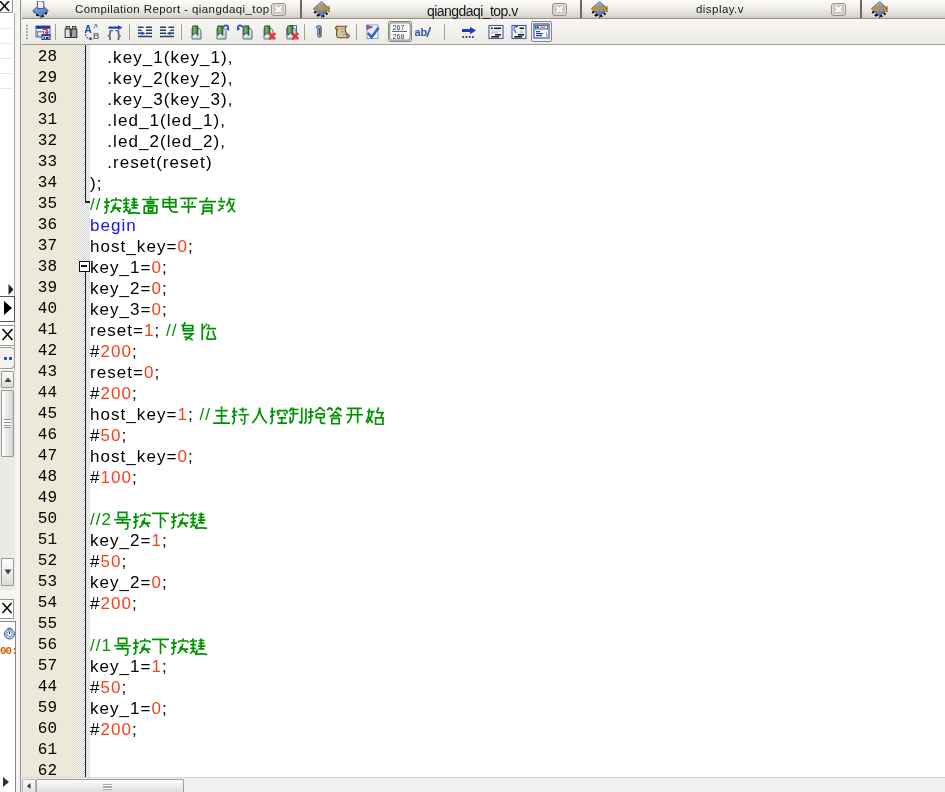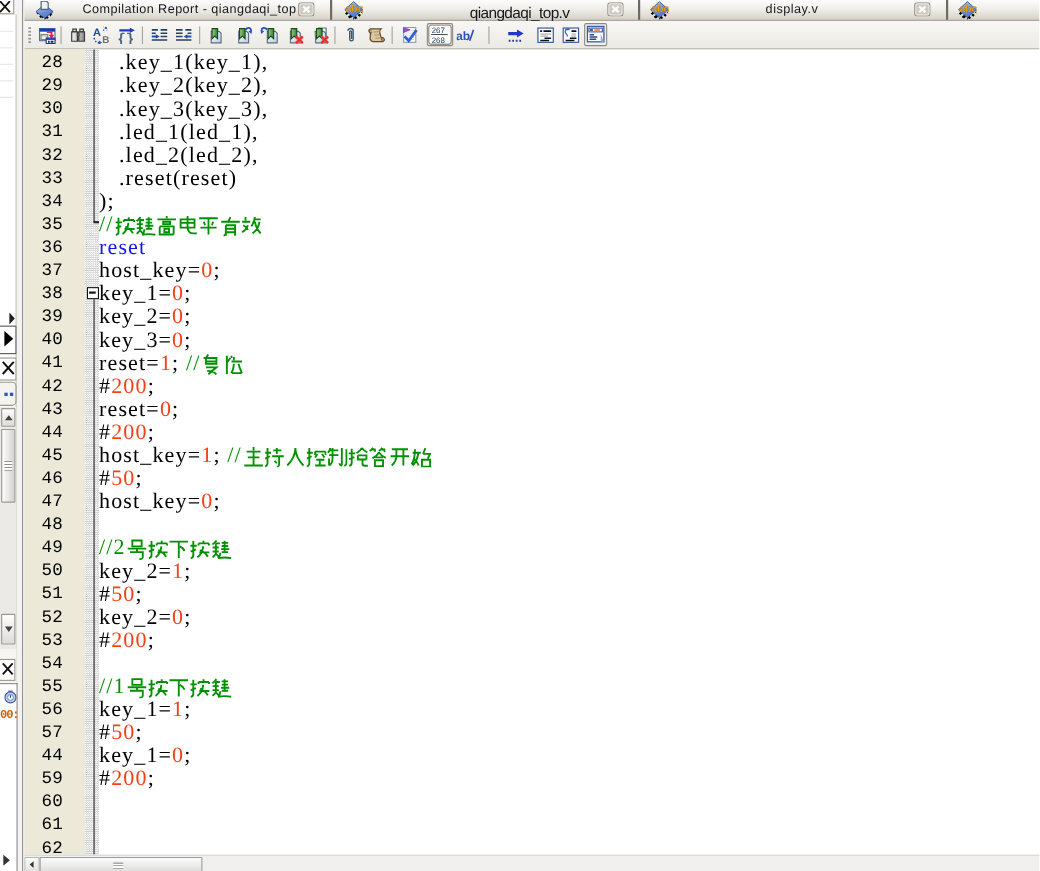--- a/index.html
+++ b/index.html
@@ -27,22 +27,22 @@
 .tsep{position:absolute;top:5px;width:1px;height:16px;background:#a5a29a}
 
 #editor{position:absolute;left:22px;top:45px;width:923px;height:732px;background:#fff}
 #gutter{position:absolute;left:0;top:0;width:55px;height:732px;background:#ece9d8}
 #fold{position:absolute;left:55px;top:0;width:13px;height:732px;
  background:repeating-conic-gradient(#ffffff 0% 25%,#cfcfcf 0% 50%) 0 0/2px 2px}
 #nums{position:absolute;left:0;top:1.5px;width:35px;text-align:right;
  font-family:"Liberation Mono",monospace;font-size:16px;line-height:21px;color:#000}
 .ln{height:21px}
 #code{position:absolute;left:68px;top:1.5px;width:855px}
-.cl{height:21px;white-space:pre;font-family:Liberation Serif, serif;
- font-size:20px;line-height:21px;letter-spacing:1.05px;color:#000}
+.cl{height:21px;white-space:pre;font-family:Liberation Sans, sans-serif;
+ font-size:17px;line-height:21px;letter-spacing:1.05px;color:#000}
 .cl .n{color:#f84018}
 .cl .k{color:#1414f0}
 .cl .c{color:#009100}
 .cj{vertical-align:top;margin-right:-0.95px}
 
 .fline{position:absolute;width:1.6px;background:#222}
 .fbox{position:absolute;width:11px;height:11px;background:#fff;border:1.4px solid #111}
 .fbox::after{content:"";position:absolute;left:1px;top:3.3px;width:6.4px;height:1.5px;background:#111}
 
 #hscroll{position:absolute;left:22px;top:777px;width:923px;height:15px;background:#f1f0ee;border-top:1px solid #d8d7d4}
@@ -428,21 +428,21 @@
             <path d="M9 0v2M1 3h16M6 5h6v2H6zM3 9h12v7M3 9v7h12M7 11h4v3H7z" stroke="#009100" stroke-width="1.6" fill="none"></path>
           </svg><svg class="cj" width="20" height="21" viewBox="-0.6 -2.2 18.2 19.9">
             <path d="M9 0v9M3 3h12v7H3zM3 6h12M3 10V3M15 3v7M9 9c0 4 2 6 5 6h3" stroke="#009100" stroke-width="1.6" fill="none"></path>
           </svg><svg class="cj" width="20" height="21" viewBox="-0.6 -2.2 18.2 19.9">
             <path d="M1 2h16M5 5l1 3M13 5l-1 3M9 2v14M2 10h14" stroke="#009100" stroke-width="1.6" fill="none"></path>
           </svg><svg class="cj" width="20" height="21" viewBox="-0.6 -2.2 18.2 19.9">
             <path d="M1 5h16M9 1 7 5M5 8h8v9M5 8v9M5 11h8M5 14h8M5 14c0 2-1 3-2 3" stroke="#009100" stroke-width="1.6" fill="none"></path>
           </svg><svg class="cj" width="20" height="21" viewBox="-0.6 -2.2 18.2 19.9">
             <path d="M4 1v3M1 5h7M2 8c2 1 3 2 4 4M6 8c-1 3-3 5-5 6M12 1c0 4-2 6-3 8M11 3h6M12 5c1 5 3 8 5 10M16 5c-1 6-3 8-6 10" stroke="#009100" stroke-width="1.6" fill="none"></path>
           </svg></div>
-<div class="cl"><span class="k">reset</span></div>
+<div class="cl"><span class="k">begin</span></div>
 <div class="cl"><span class="t">host_key=</span><span class="n">0</span><span class="t">;</span></div>
 <div class="cl"><span class="t">key_1=</span><span class="n">0</span><span class="t">;</span></div>
 <div class="cl"><span class="t">key_2=</span><span class="n">0</span><span class="t">;</span></div>
 <div class="cl"><span class="t">key_3=</span><span class="n">0</span><span class="t">;</span></div>
 <div class="cl"><span class="t">reset=</span><span class="n">1</span><span class="t">; </span><span class="c">//</span><svg class="cj" width="20" height="21" viewBox="-0.6 -2.2 18.2 19.9">
             <path d="M6 0 4 3M2 3h11v5H4V3M4 6h9M4 11h9l-7 6M5 14c3 0 6 1 8 3" stroke="#009100" stroke-width="1.6" fill="none"></path>
           </svg><svg class="cj" width="20" height="21" viewBox="-0.6 -2.2 18.2 19.9">
             <path d="M4 1v16M7 3 4 7M10 2v3M8 1v2M8 6h9M10 8c0 4-1 6-2 8M14 8c1 4 2 6 3 8M8 16h9" stroke="#009100" stroke-width="1.6" fill="none"></path>
           </svg></div>
 <div class="cl"><span class="t">#</span><span class="n">200</span><span class="t">;</span></div>
@@ -462,20 +462,21 @@
             <path d="M3.5 1.5v12.5M1 5.5h5.5M1.2 10.5l4.6-1.8M3.5 14c0 1.5-1 2-2.2 2.4M12.3 0.8C11.3 2.6 9.6 4.2 7.6 5.4M12.3 0.8c1 1.6 2.7 3 4.7 3.8M8.8 7.2h7.4v3.6M8.8 7.2v3.6h7.4M12.8 11.6v2.6c0 1.4.7 2 2.2 2h2.4" stroke="#009100" stroke-width="1.6" fill="none"></path>
           </svg><svg class="cj" width="20" height="21" viewBox="-0.6 -2.2 18.2 19.9">
             <path d="M3.8 0.6C3 1.8 2 2.8 1 3.5M3.2 2.2h3M5 2.8l1 1.4M11.8 0.6c-.8 1.2-1.8 2.2-2.8 2.9M11.2 2.2h3.2M13.3 2.8l1 1.4M9 4.8C7.8 6.8 5.8 8.6 3.4 9.8M9 4.8c1.4 2 3.4 3.6 5.8 4.6M5.8 9h6.5M5.5 11.5h7v5h-7zM5.5 11.5v5h7" stroke="#009100" stroke-width="1.6" fill="none"></path>
           </svg><svg class="cj" width="20" height="21" viewBox="-0.6 -2.2 18.2 19.9">
             <path d="M2 2h14M1 8h16M6 2v6c0 4-2 6-4 8M12 2v14" stroke="#009100" stroke-width="1.6" fill="none"></path>
           </svg><svg class="cj" width="20" height="21" viewBox="-0.6 -2.2 18.2 19.9">
             <path d="M4 2c0 6-1 10-3 13M2 5h7M7 5c-1 6-3 9-5 11M3 10c2 2 4 4 4 6M13 1l-2 5M11 6h6l-2 4M10 11h7v6h-7zM10 11v6h7" stroke="#009100" stroke-width="1.6" fill="none"></path>
           </svg></div>
 <div class="cl"><span class="t">#</span><span class="n">50</span><span class="t">;</span></div>
 <div class="cl"><span class="t">host_key=</span><span class="n">0</span><span class="t">;</span></div>
+<div class="cl"><span class="t">#</span><span class="n">100</span><span class="t">;</span></div>
 <div class="cl"></div>
 <div class="cl"><span class="c">//2</span><svg class="cj" width="20" height="21" viewBox="-0.6 -2.2 18.2 19.9">
             <path d="M5 1h8v5H5zM5 1v5h8M1 8h16M9 8v3M3 11h11v4c0 2-1 2-3 2" stroke="#009100" stroke-width="1.6" fill="none"></path>
           </svg><svg class="cj" width="20" height="21" viewBox="-0.6 -2.2 18.2 19.9">
             <path d="M3.5 1.5v12.5M1 5.5h5.5M1.2 10.5l4.6-1.8M3.5 14c0 1.5-1 2-2.2 2.4M8 3.5h9M12.3 1.2v2.3M8 3.5v1.7M17 3.5v1.7M12 6c-.3 3.5-2.2 7.5-5 9.5M9.3 9.3c2.7 1.2 5.5 3.2 6.7 5.7M8.7 11.2h8.6" stroke="#009100" stroke-width="1.6" fill="none"></path>
           </svg><svg class="cj" width="20" height="21" viewBox="-0.6 -2.2 18.2 19.9">
             <path d="M1 2h16M9 2v14M10 6c2 1 3 2 4 4" stroke="#009100" stroke-width="1.6" fill="none"></path>
           </svg><svg class="cj" width="20" height="21" viewBox="-0.6 -2.2 18.2 19.9">
             <path d="M3.5 1.5v12.5M1 5.5h5.5M1.2 10.5l4.6-1.8M3.5 14c0 1.5-1 2-2.2 2.4M8 3.5h9M12.3 1.2v2.3M8 3.5v1.7M17 3.5v1.7M12 6c-.3 3.5-2.2 7.5-5 9.5M9.3 9.3c2.7 1.2 5.5 3.2 6.7 5.7M8.7 11.2h8.6" stroke="#009100" stroke-width="1.6" fill="none"></path>
           </svg><svg class="cj" width="20" height="21" viewBox="-0.6 -2.2 18.2 19.9">

